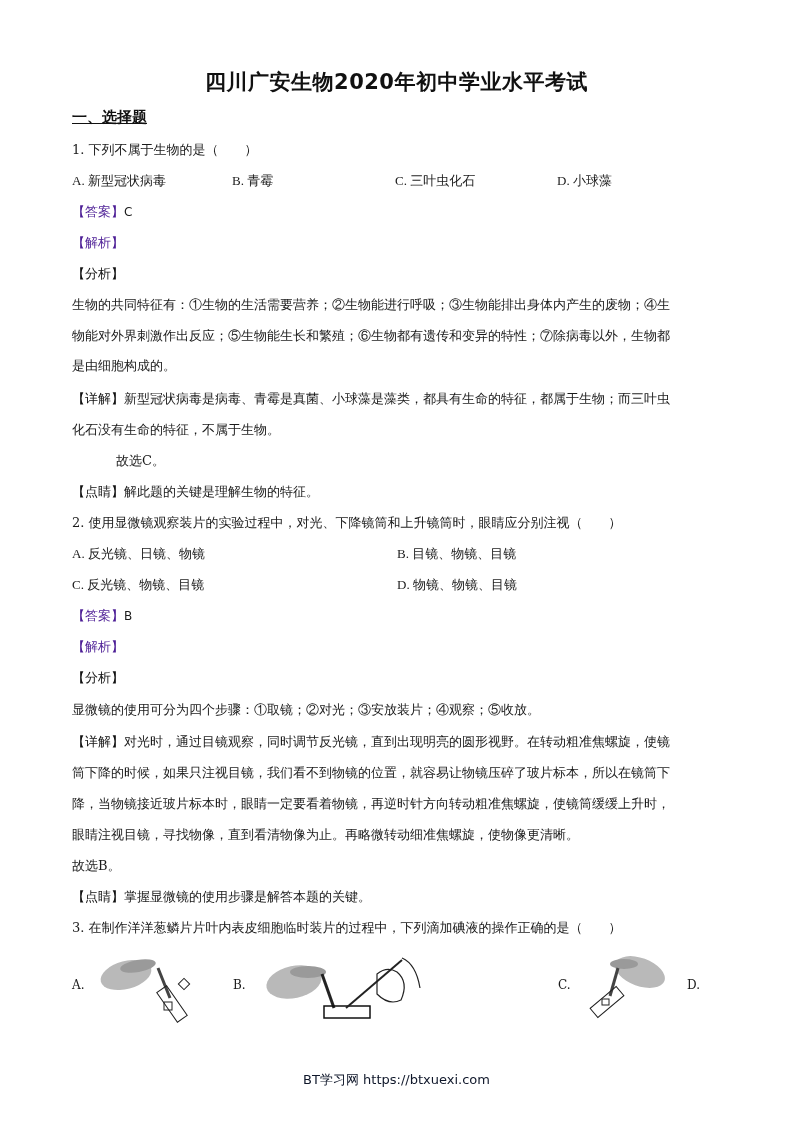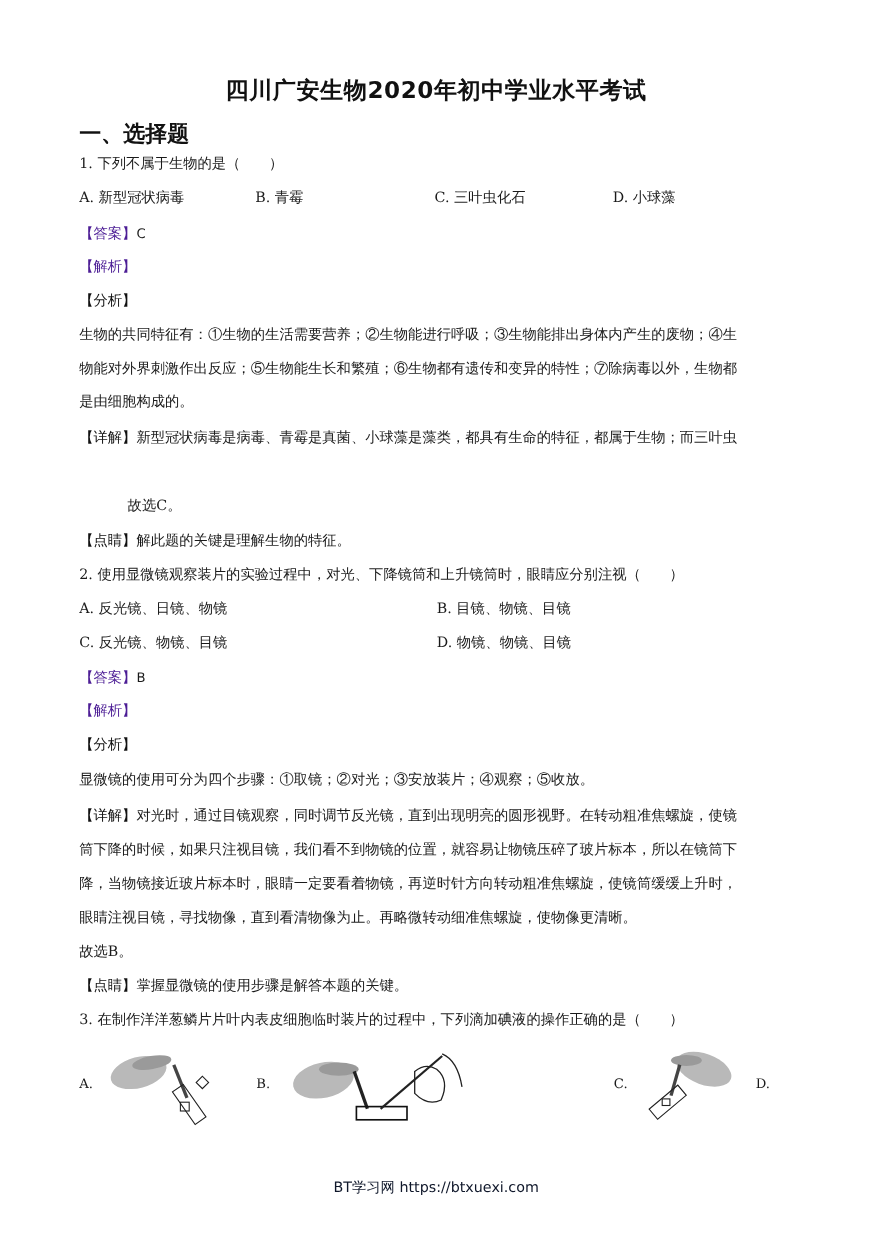--- a/index.html
+++ b/index.html
@@ -10,29 +10,29 @@
   }
   .page { position: absolute; left: 0; top: 0; width: 681px; height: 1122px; }
   .title {
     position: absolute; top: 68px; left: 0; width: 793px; text-align: center;
     font-family: "DejaVu Sans", "Liberation Sans", sans-serif;
     font-weight: bold; font-size: 21px; letter-spacing: 0.5px; color: #111;
   }
   .section {
     position: absolute; left: 72px; top: 108px;
     font-family: "DejaVu Sans", "Liberation Sans", sans-serif;
-    font-weight: bold; font-size: 20px; color: #111;
+    font-weight: bold; font-size: 15px; color: #111; text-decoration: underline;
   }
   .line {
     position: absolute; left: 72px; font-size: 13px; line-height: 18px; white-space: nowrap;
   }
   .label-blue { color: #4c1d95; font-family: "DejaVu Sans", "Liberation Sans", sans-serif; }
   .label-black { color: #111; font-family: "DejaVu Sans", "Liberation Sans", sans-serif; }
   .ans { font-family: "DejaVu Sans", "Liberation Sans", sans-serif; font-size: 12px; }
-  .opt { position: absolute; font-size: 13px; line-height: 18px; white-space: nowrap; }
+  .opt { position: absolute; font-size: 13px; line-height: 18px; white-space: nowrap; font-family: Liberation Serif, serif; }
   .fig-label { position: absolute; font-size: 12px; font-family: "DejaVu Serif", "Liberation Serif", serif; }
   .fig { position: absolute; }
   .footer {
     position: absolute; top: 1071px; left: 0; width: 793px; text-align: center;
     font-family: "DejaVu Sans", "Liberation Sans", sans-serif; font-size: 13px; color: #0f172a;
   }
 </style>
 </head>
 <body>
 
@@ -55,20 +55,21 @@
   </div>
   <div class="line" style="top:265px;">
     <span class="label-black">【分析】</span>
   </div>
   <div class="line" style="top:296px;">生物的共同特征有：①生物的生活需要营养；②生物能进行呼吸；③生物能排出身体内产生的废物；④生</div>
   <div class="line" style="top:327px;">物能对外界刺激作出反应；⑤生物能生长和繁殖；⑥生物都有遗传和变异的特性；⑦除病毒以外，生物都</div>
   <div class="line" style="top:357px;">是由细胞构成的。</div>
   <div class="line" style="top:390px;">
     <span class="label-black">【详解】</span><span>新型冠状病毒是病毒、青霉是真菌、小球藻是藻类，都具有生命的特征，都属于生物；而三叶虫</span>
   </div>
+  <div class="line" style="top:421px;">化石没有生命的特征，不属于生物。</div>
   <div class="line" style="top:452px;margin-left:44px;">故选C。</div>
   <div class="line" style="top:483px;">
     <span class="label-black">【点睛】</span><span>解此题的关键是理解生物的特征。</span>
   </div>
 
   <div class="line" style="top:514px;">2. 使用显微镜观察装片的实验过程中，对光、下降镜筒和上升镜筒时，眼睛应分别注视（　　）</div>
   <div class="opt" style="left:72px; top:545px;">A.  反光镜、日镜、物镜</div>
   <div class="opt" style="left:397px; top:545px;">B.  目镜、物镜、目镜</div>
   <div class="opt" style="left:72px; top:576px;">C.  反光镜、物镜、目镜</div>
   <div class="opt" style="left:397px; top:576px;">D.  物镜、物镜、目镜</div>

